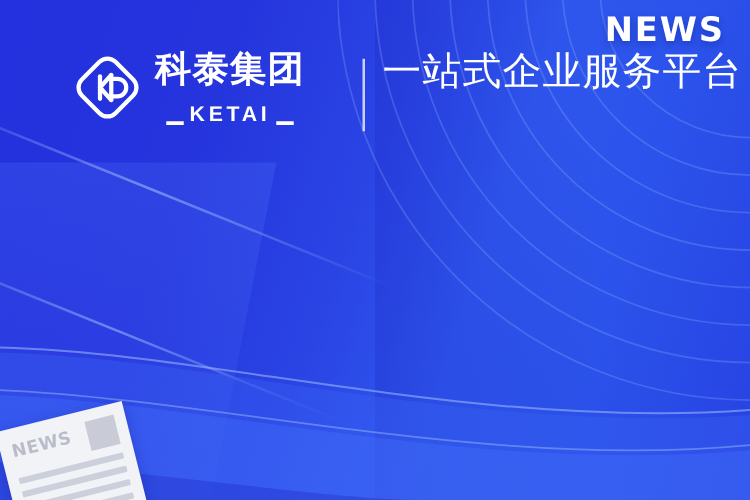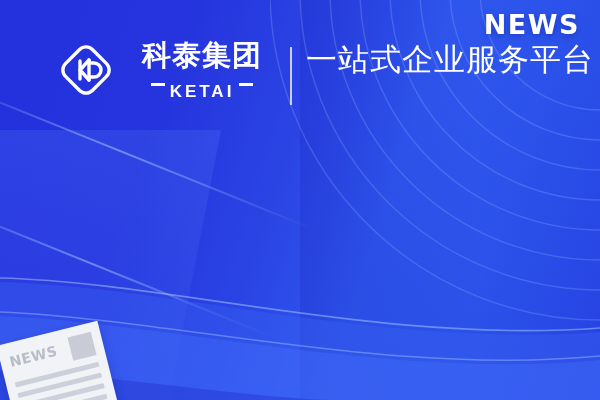--- a/index.html
+++ b/index.html
@@ -82,36 +82,36 @@
     position: absolute;
     left: 0; top: 0;
     width: 600px; height: 140px;
   }
   .logo-wrap {
     position: absolute;
     left: 58px;
     top: 40px;
     display: flex;
     align-items: center;
-    gap: 28px;
+    gap: 10px;
   }
   .logo-mark { width: 56px; height: 56px; }
   .logo-text { display: flex; flex-direction: column; align-items: center; }
   .logo-cn {
     font-size: 29px;
     font-weight: 700;
     color: #ffffff;
     letter-spacing: 1px;
     line-height: 1.05;
     white-space: nowrap;
     font-family: "DejaVu Sans", "Liberation Sans", sans-serif;
   }
   .logo-en-row {
     display: flex;
-    align-items: flex-start;
+    align-items: flex-end;
     gap: 5px;
     margin-top: 13px;
     width: 100%;
     justify-content: center;
   }
   .logo-en-row .dash {
     height: 3px;
     width: 14px;
     background: #ffffff;
     flex: none;
@@ -138,21 +138,21 @@
     position: absolute;
     left: 306px;
     top: 42px;
   }
   .slogan-main {
     font-size: 31px;
     color: #ffffff;
     letter-spacing: 1px;
     line-height: 1.15;
     white-space: nowrap;
-    font-family: Liberation Sans, sans-serif;
+    font-family: Liberation Mono, monospace;
     font-weight: 400;
   }
   .slogan-sub {
     margin-top: 3px;
     font-size: 19px;
     color: #ffffff;
     letter-spacing: 1px;
     line-height: 1.2;
     white-space: nowrap;
     font-family: "DejaVu Serif", "Liberation Serif", serif;

